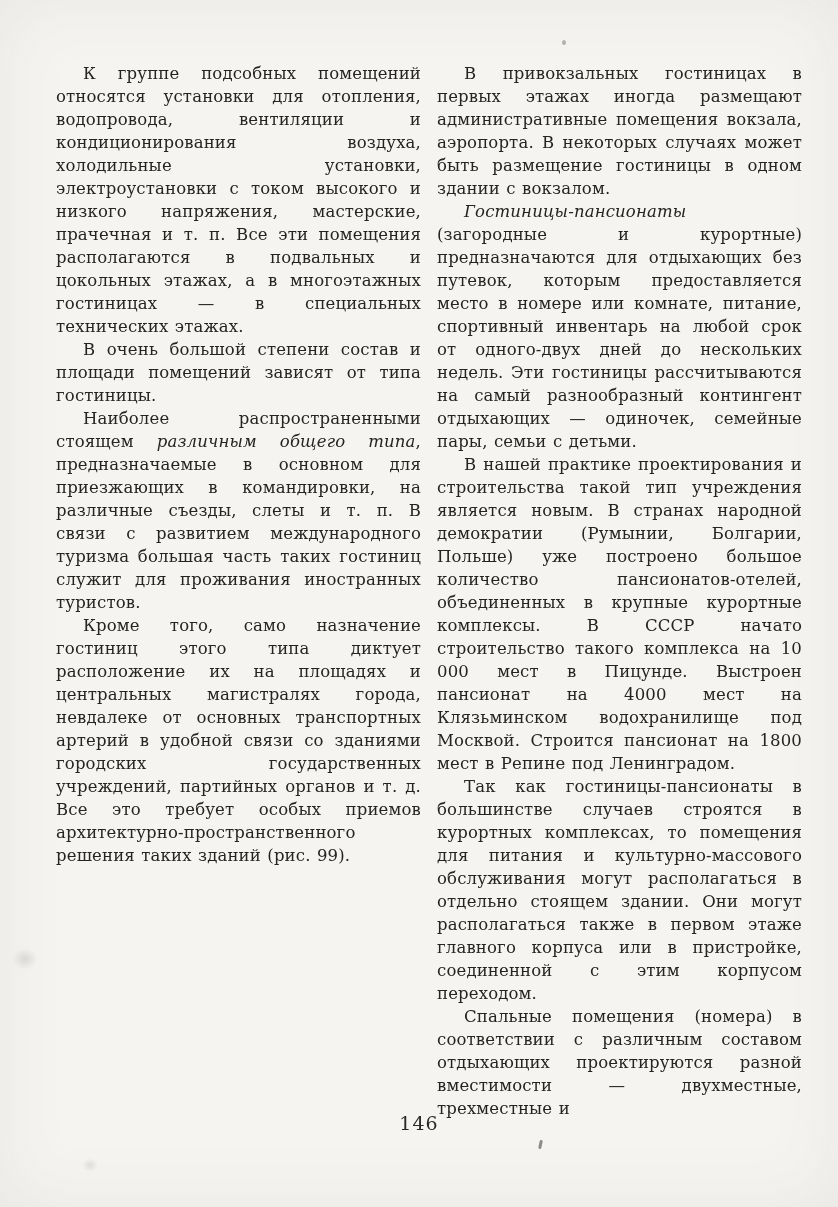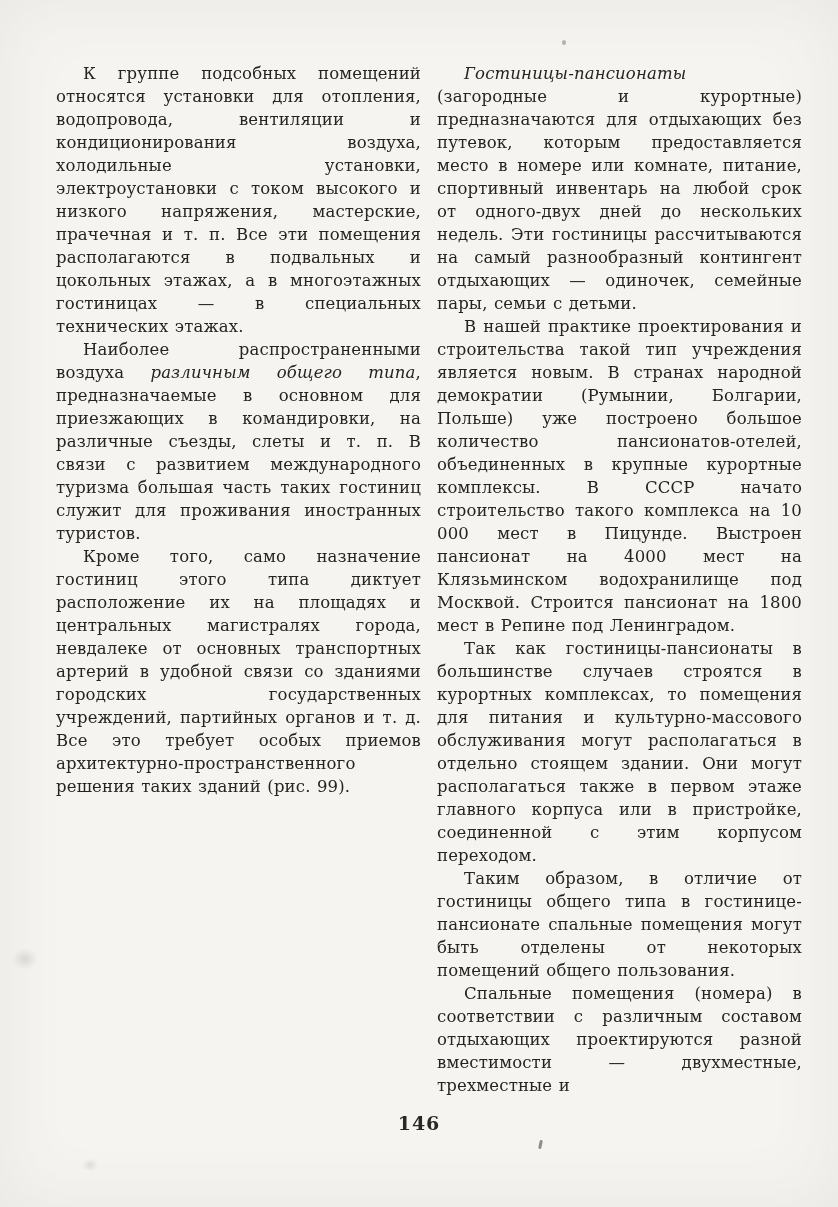--- a/index.html
+++ b/index.html
@@ -44,21 +44,21 @@
   .column p em {
     font-style: italic;
   }
   .page-number {
     position: absolute;
     top: 1112px;
     left: 0;
     width: 100%;
     text-align: center;
     font-size: 19px;
-    font-weight: bold;
+    font-weight: normal;
     letter-spacing: 1px;
     color: #2a2825;
   }
   
   .speck {
     position: absolute;
     pointer-events: none;
   }
   .speck-apostrophe {
     top: 1140px; left: 539px;
@@ -87,29 +87,30 @@
 </style>
 </head>
 <body>
 
 <div class="page">
 
   <div class="columns">
 
     <div class="column">
       <p>К группе подсобных помещений относятся установки для отопления, водопровода, вентиляции и кондиционирования воздуха, холодильные установки, электроустановки с током высокого и низкого напряжения, мастерские, прачечная и т. п. Все эти помещения располагаются в подвальных и цокольных этажах, а в многоэтажных гостиницах — в специальных технических этажах.</p>
-      <p><span>Наиболее распространенными воздуха </span><em>различным общего типа</em><span>, предназначаемые в основном для приезжающих в командировки, на различные съезды, слеты и т. п. В связи с развитием международного туризма большая часть таких гостиниц служит для проживания иностранных туристов.</span></p>
+      <p>В очень большой степени состав и площади помещений зависят от типа гостиницы.</p>
+      <p><span>Наиболее распространенными стоящем </span><em>различным общего типа</em><span>, предназначаемые в основном для приезжающих в командировки, на различные съезды, слеты и т. п. В связи с развитием международного туризма большая часть таких гостиниц служит для проживания иностранных туристов.</span></p>
       <p>Кроме того, само назначение гостиниц этого типа диктует расположение их на площадях и центральных магистралях города, невдалеке от основных транспортных артерий в удобной связи со зданиями городских государственных учреждений, партийных органов и т. д. Все это требует особых приемов архитектурно-пространственного решения таких зданий (рис. 99).</p>
     </div>
 
     <div class="column">
+      <p>В привокзальных гостиницах в первых этажах иногда размещают административные помещения вокзала, аэропорта. В некоторых случаях может быть размещение гостиницы в одном здании с вокзалом.</p>
       <p><span></span><em>Гостиницы-пансионаты</em><span> (загородные и курортные) предназначаются для отдыхающих без путевок, которым предоставляется место в номере или комнате, питание, спортивный инвентарь на любой срок от одного-двух дней до нескольких недель. Эти гостиницы рассчитываются на самый разнообразный контингент отдыхающих — одиночек, семейные пары, семьи с детьми.</span></p>
       <p>В нашей практике проектирования и строительства такой тип учреждения является новым. В странах народной демократии (Румынии, Болгарии, Польше) уже построено большое количество пансионатов-отелей, объединенных в крупные курортные комплексы. В СССР начато строительство такого комплекса на 10 000 мест в Пицунде. Выстроен пансионат на 4000 мест на Клязьминском водохранилище под Москвой. Строится пансионат на 1800 мест в Репине под Ленинградом.</p>
       <p>Так как гостиницы-пансионаты в большинстве случаев строятся в курортных комплексах, то помещения для питания и культурно-массового обслуживания могут располагаться в отдельно стоящем здании. Они могут располагаться также в первом этаже главного корпуса или в пристройке, соединенной с этим корпусом переходом.</p>
-      <p>Таким образом, в отличие от гостиницы общего типа в гостинице-пансионате спальные помещения могут быть отделены от некоторых помещений общего пользования.</p>
       <p>Спальные помещения (номера) в соответствии с различным составом отдыхающих проектируются разной вместимости — двухместные, трехместные и</p>
     </div>
 
   </div>
 
   <div class="page-number">146</div>
 
   <div class="speck speck-apostrophe"></div>
   <div class="speck speck-smudge-left"></div>
   <div class="speck speck-smudge-bottom"></div>

